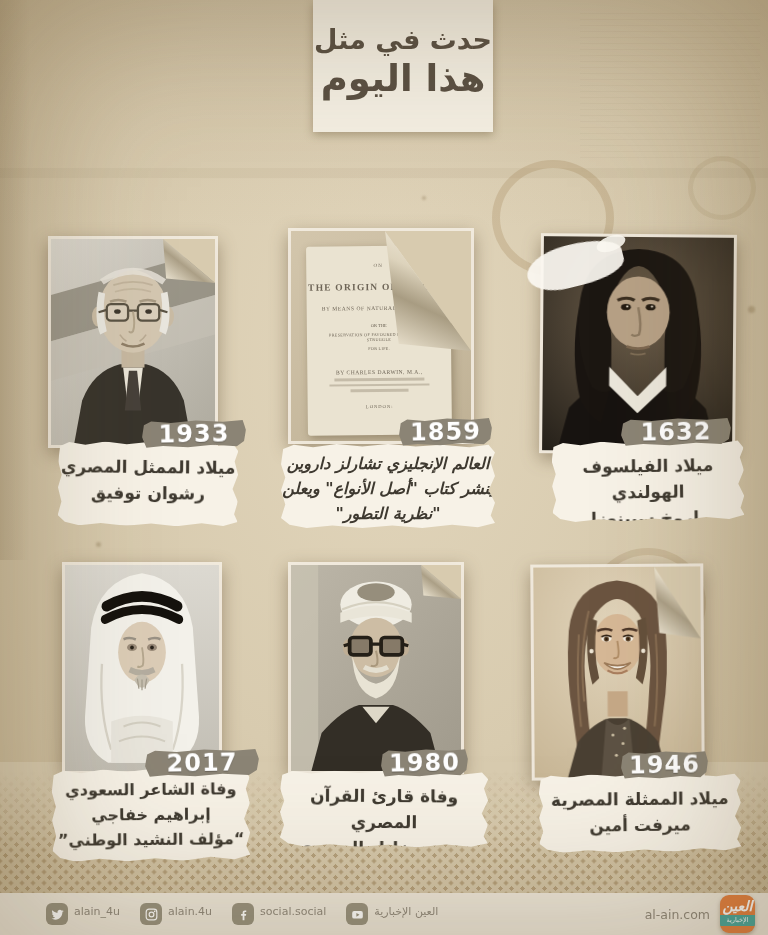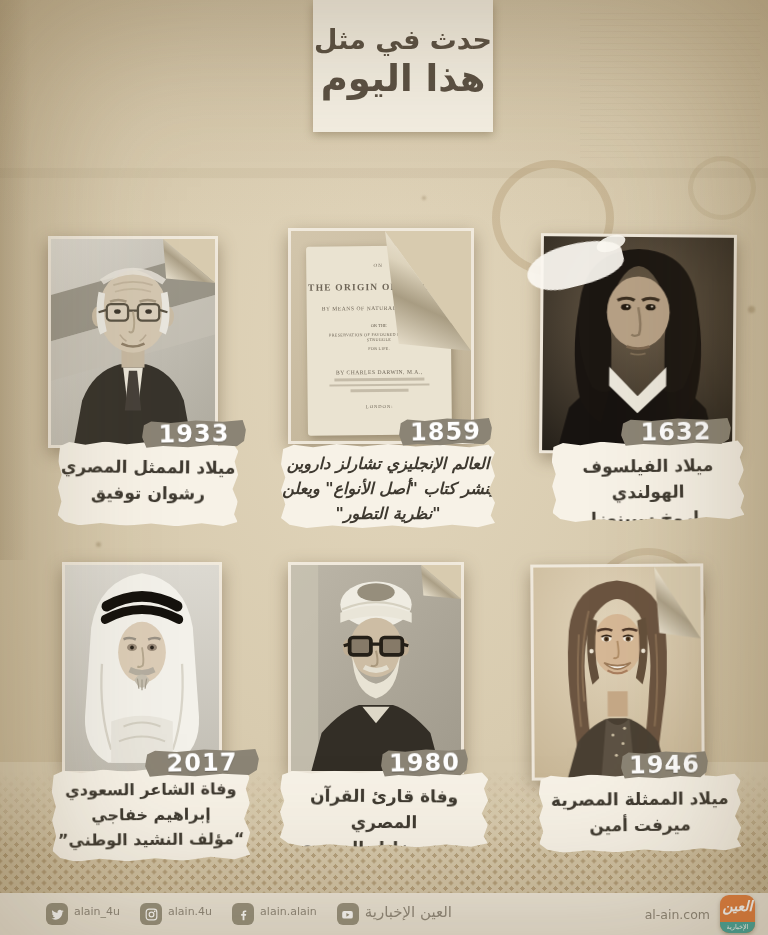--- a/index.html
+++ b/index.html
@@ -66,27 +66,27 @@
   .bp-ss{margin-top:4px;font-size:4.2px;letter-spacing:.3px;padding:0 10px;}
   .bp-author{margin-top:18px;font-size:5.6px;letter-spacing:.5px;}
   .bp-bar{height:2.5px;background:#a79d8a;opacity:.55;margin:3px auto 0;filter:blur(.4px);}
   .bp-imprint{margin-top:12px;font-size:4.6px;letter-spacing:1px;}
   
   .footer{left:0;top:893px;width:768px;height:42px;background:#eee8db;z-index:8;}
   .social{position:absolute;left:46px;top:0;height:100%;display:flex;align-items:center;}
   .sicon{width:22px;height:22px;background:#98927f;border-radius:6px;display:flex;align-items:center;justify-content:center;flex:0 0 auto;}
   .sicon svg{width:15px;height:15px;display:block;}
   .slabel{font-size:11px;color:#90897c;margin:4px 6px 9px 6px;}
-  .slabel.ar{font-size:15px;direction:rtl;text-align:center;}
+  .slabel.ar{font-size:11px;direction:rtl;text-align:center;}
   .gap{width:14px;}
   .website{position:absolute;right:58px;top:14px;font-size:12.5px;color:#8f887a;}
   .logo{position:absolute;right:13px;top:2px;width:35px;height:38px;background:#e5803f;border-radius:9px;
     box-shadow:0 2px 4px rgba(80,60,30,.35);overflow:hidden;text-align:center;}
   .logo-main{margin-top:3px;font-size:14px;font-weight:bold;color:#fff;direction:rtl;font-style:italic;}
-  .logo-sub{position:absolute;left:0;bottom:0;width:100%;height:11px;background:#47a89e;color:#fff;
+  .logo-sub{position:absolute;left:0;bottom:7px;width:100%;height:11px;background:#47a89e;color:#fff;
     font-size:6.5px;line-height:11px;direction:rtl;}
   
   .cl{display:block;}
 </style>
 </head>
 <body>
 
 <div class="stage">
 
   <div class="abs tex-top"></div>
@@ -360,21 +360,21 @@
             <circle cx="17" cy="7" r="1.3" fill="#fff"></circle>
           </svg>
       </div>
       <span class="slabel">alain.4u</span>
       <span class="gap"></span>
       <div class="sicon">
         <svg viewBox="0 0 24 24">
             <path fill="#fff" d="M13.5,21v-7h2.4l.4-2.8h-2.8V9.4c0-.8.2-1.4,1.4-1.4h1.5V5.5c-.3,0-1.2-.1-2.2-.1-2.1,0-3.6,1.3-3.6,3.7v2.1H8.2V14h2.4v7H13.5z"></path>
           </svg>
       </div>
-      <span class="slabel">alain.alain</span>
+      <span class="slabel">social.social</span>
       <span class="gap"></span>
       <div class="sicon">
         <svg viewBox="0 0 24 24">
             <rect x="3.5" y="6.5" width="17" height="12" rx="3" fill="#fff"></rect>
             <polygon points="10.2,9.5 15.2,12.5 10.2,15.5" fill="#98927f"></polygon>
           </svg>
       </div>
       <span class="slabel ar">العين الإخبارية</span>
     </div>
     <span class="website">al-ain.com</span>

